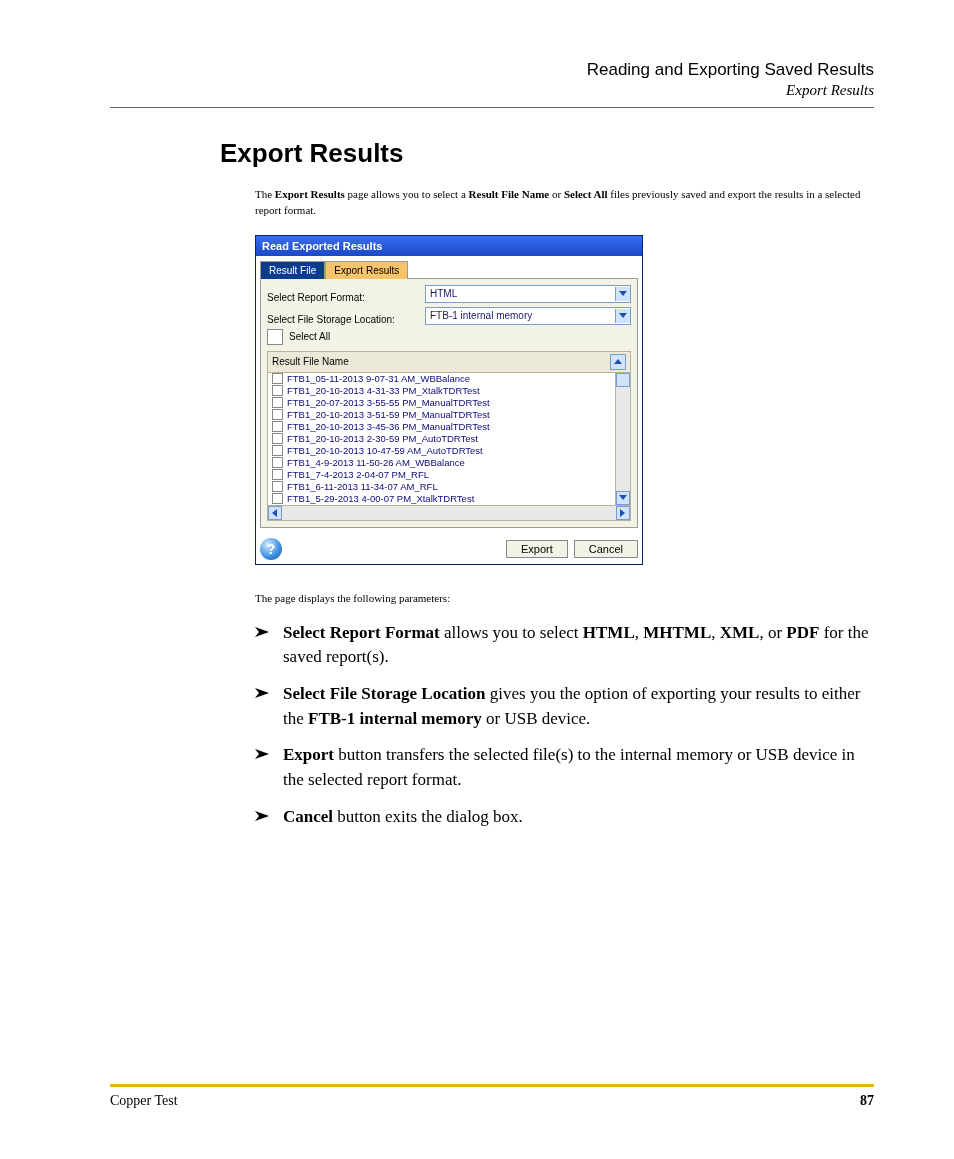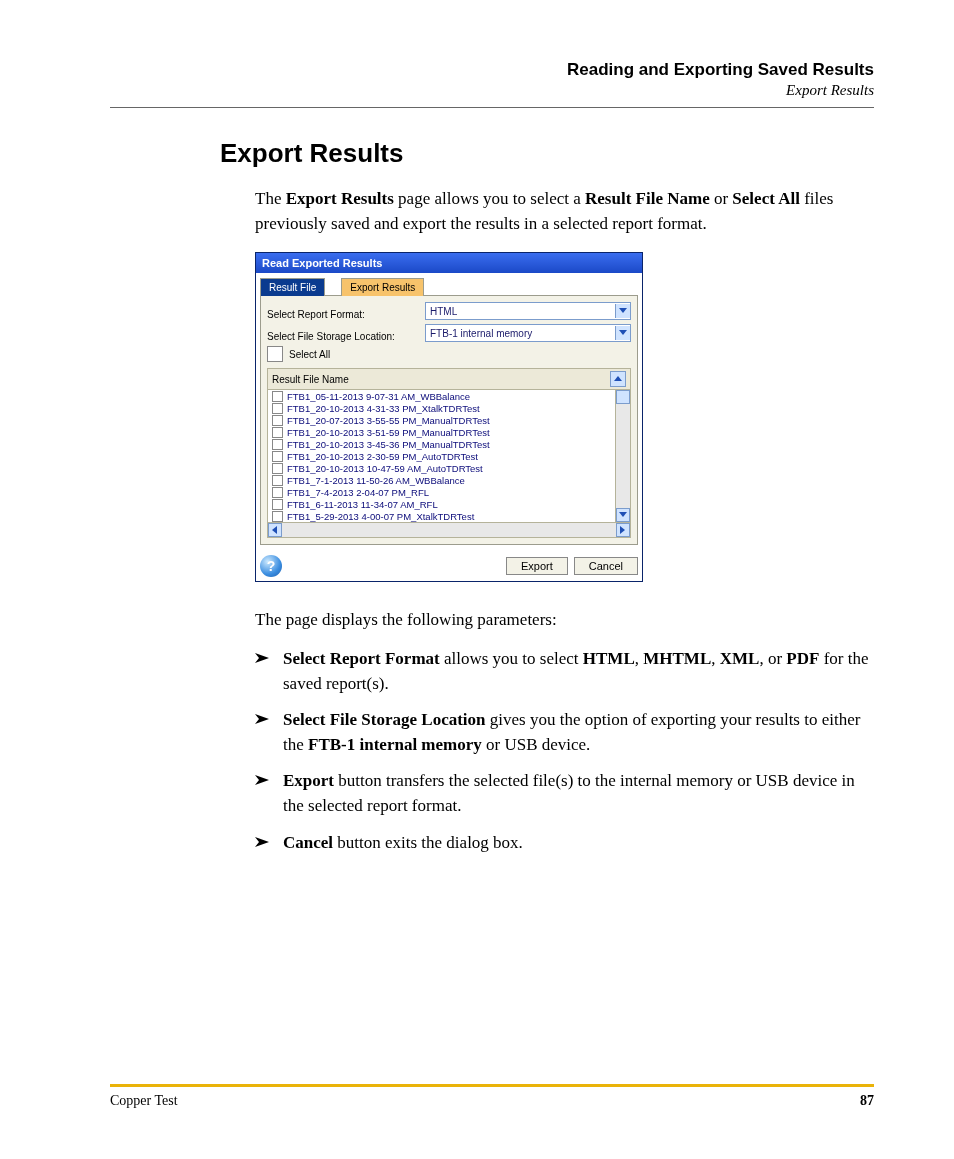--- a/index.html
+++ b/index.html
@@ -15,42 +15,42 @@
     position: relative;
     box-sizing: border-box;
     padding: 60px 80px 40px 110px;
   }
   .header-right {
     text-align: right;
     margin-bottom: 6px;
   }
   .header-title {
     font-family: Verdana, Arial, sans-serif;
-    font-weight: bold;
+    font-weight: normal;
     font-size: 17px;
   }
   .header-sub {
     font-style: italic;
     font-size: 15px;
     margin-top: 2px;
   }
   .hr {
     border: none;
     border-top: 1.5px solid #666;
     margin: 8px 0 30px 0;
   }
   .section-title {
     font-family: Verdana, Arial, sans-serif;
     font-weight: bold;
     font-size: 26px;
     margin: 0 0 18px 110px;
   }
   .body-text {
     margin-left: 145px;
-    font-size: 17px;
+    font-size: 11px;
     line-height: 1.45;
   }
   .body-text p { margin: 0 0 14px 0; }
   .bullets {
     margin-left: 145px;
     font-size: 17px;
     line-height: 1.45;
   }
   .bullet-row {
     display: flex;
@@ -77,21 +77,21 @@
     background: linear-gradient(#3a6def, #1b49c7);
     color: #fff;
     font-weight: bold;
     padding: 4px 6px;
     font-size: 11px;
   }
   .shot .tabs {
     display:flex;
     padding: 4px 4px 0 4px;
     background:#fff;
-    gap:16px;
+    gap:0;
   }
   .tab {
     padding: 3px 8px;
     font-size:10px;
     border:1px solid #9c9c8d;
     border-bottom:none;
     position:relative;
     top:1px;
   }
   .tab.inactive { background:#0a3b8f; color:#fff; }
@@ -259,21 +259,21 @@
             <div class="row">
               <div class="cb"></div>
               <span>FTB1_20-10-2013 2-30-59 PM_AutoTDRTest</span>
             </div>
             <div class="row">
               <div class="cb"></div>
               <span>FTB1_20-10-2013 10-47-59 AM_AutoTDRTest</span>
             </div>
             <div class="row">
               <div class="cb"></div>
-              <span>FTB1_7-1-2013 11-50-26 AM_WBBalance</span>
+              <span>FTB1_4-9-2013 11-50-26 AM_WBBalance</span>
             </div>
             <div class="row">
               <div class="cb"></div>
               <span>FTB1_7-4-2013 2-04-07 PM_RFL</span>
             </div>
             <div class="row">
               <div class="cb"></div>
               <span>FTB1_6-11-2013 11-34-07 AM_RFL</span>
             </div>
             <div class="row">

